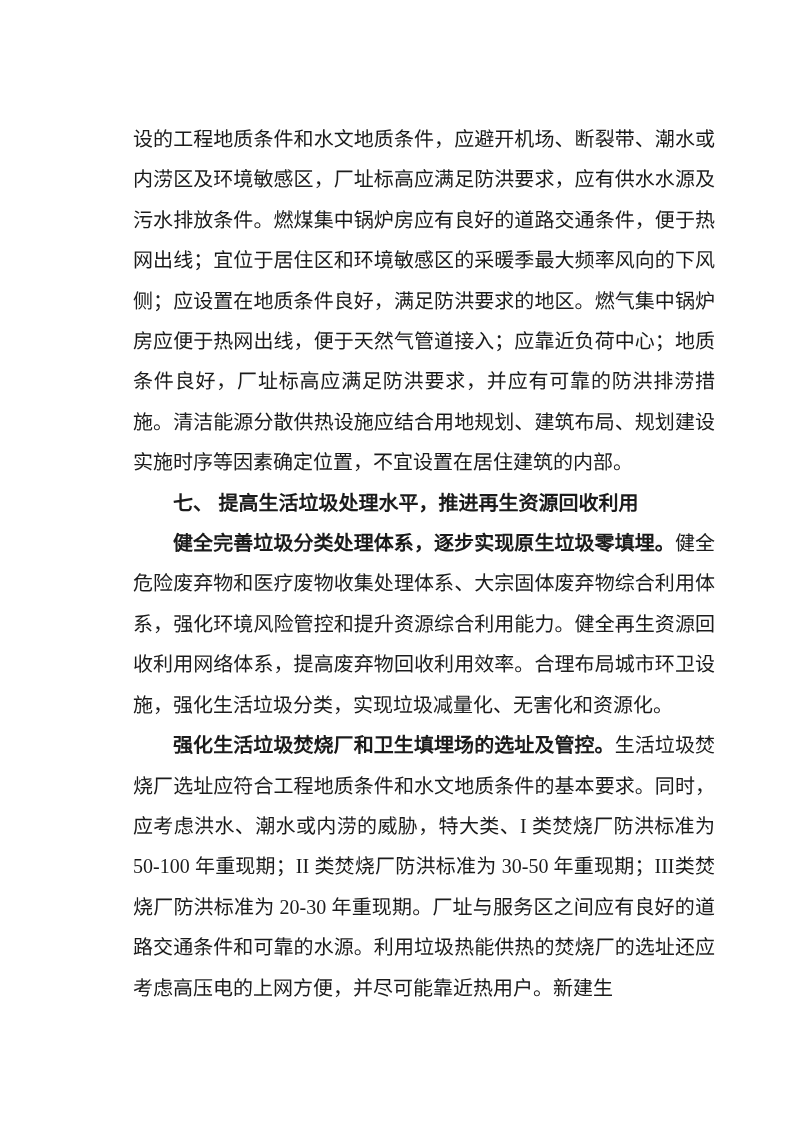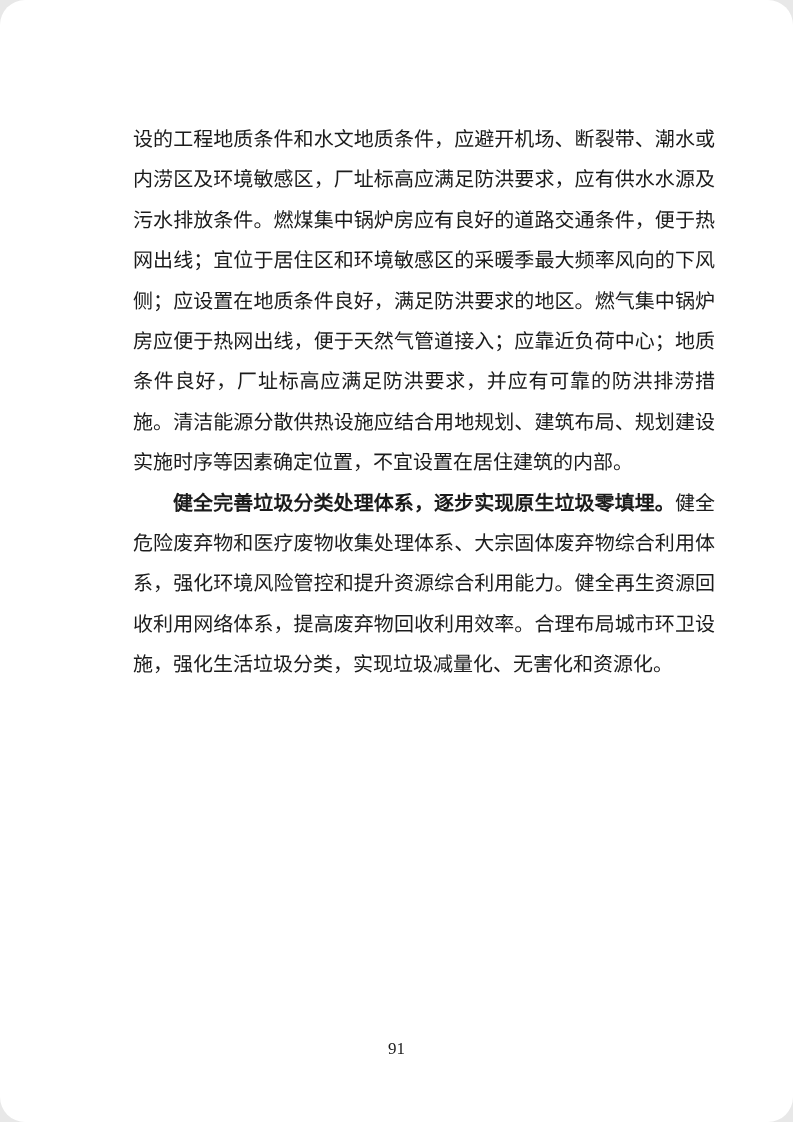--- a/index.html
+++ b/index.html
@@ -6,21 +6,20 @@
   html, body { background: #e8e8e8; }
   .page {
     position: relative;
     width: 793px;
     height: 1122px;
     margin: 0 auto;
     background: #ffffff;
     overflow: hidden;
     font-family: "Liberation Serif", "DejaVu Serif", serif;
     color: #1b1b1b;
-    border-radius: 25px;
   }
   .content {
     position: absolute;
     left: 133px;
     top: 119px;
     width: 582px;
     font-size: 20px;
     line-height: 40.4px;
     text-align: justify;
     letter-spacing: 0;
@@ -51,22 +50,21 @@
   }
 </style>
 </head>
 <body>
 
 <div class="page">
   <div class="content">
 
     <p class="para">设的工程地质条件和水文地质条件，应避开机场、断裂带、潮水或内涝区及环境敏感区，厂址标高应满足防洪要求，应有供水水源及污水排放条件。燃煤集中锅炉房应有良好的道路交通条件，便于热网出线；宜位于居住区和环境敏感区的采暖季最大频率风向的下风侧；应设置在地质条件良好，满足防洪要求的地区。燃气集中锅炉房应便于热网出线，便于天然气管道接入；应靠近负荷中心；地质条件良好，厂址标高应满足防洪要求，并应有可靠的防洪排涝措施。清洁能源分散供热设施应结合用地规划、建筑布局、规划建设实施时序等因素确定位置，不宜设置在居住建筑的内部。</p>
 
+    <h2 class="section-heading">七、 提高生活垃圾处理水平，推进再生资源回收利用</h2>
 
     <p class="para indent"><strong class="lead">健全完善垃圾分类处理体系，逐步实现原生垃圾零填埋。</strong><span>健全危险废弃物和医疗废物收集处理体系、大宗固体废弃物综合利用体系，强化环境风险管控和提升资源综合利用能力。健全再生资源回收利用网络体系，提高废弃物回收利用效率。合理布局城市环卫设施，强化生活垃圾分类，实现垃圾减量化、无害化和资源化。</span></p>
 
+    <p class="para indent"><strong class="lead">强化生活垃圾焚烧厂和卫生填埋场的选址及管控。</strong><span>生活垃圾焚烧厂选址应符合工程地质条件和水文地质条件的基本要求。同时，应考虑洪水、潮水或内涝的威胁，特大类、I 类焚烧厂防洪标准为 50-100 年重现期；II 类焚烧厂防洪标准为 30-50 年重现期；III类焚烧厂防洪标准为 20-30 年重现期。厂址与服务区之间应有良好的道路交通条件和可靠的水源。利用垃圾热能供热的焚烧厂的选址还应考虑高压电的上网方便，并尽可能靠近热用户。新建生</span></p>
 
   </div>
 
-  <div class="footer">
-    <span class="page-number">91</span>
-  </div>
 </div>
 
 </body></html>

